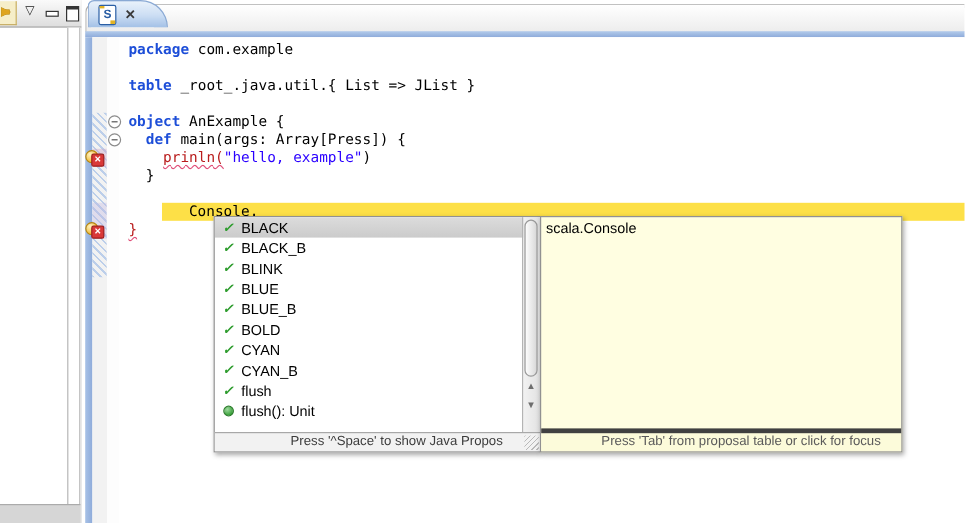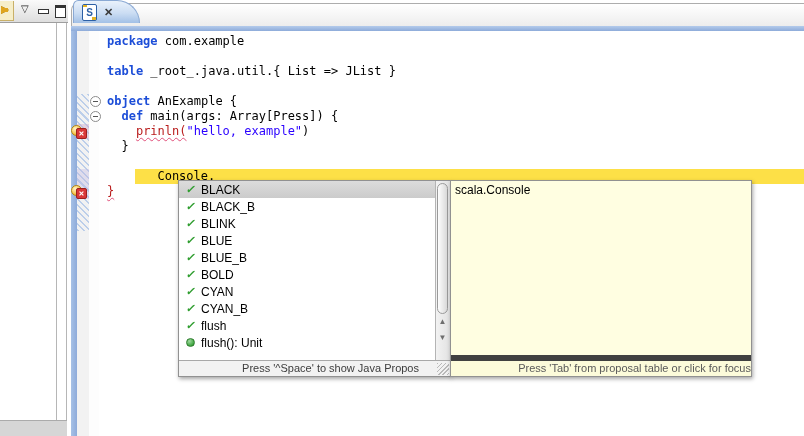--- a/index.html
+++ b/index.html
@@ -84,22 +84,22 @@
   .sb-up{bottom:32px;} .sb-down{bottom:16px;}
   .cmp-status{position:absolute;left:0;right:0;bottom:0;height:15px;background:#F2F2F2;border-top:1px solid #A8A8A8;
         font-size:11px;color:#3C3C3C;text-align:right;line-height:14px;padding-right:31px;white-space:nowrap;overflow:hidden;}
   .grip{position:absolute;right:1px;bottom:1px;width:12px;height:12px;
         background:repeating-linear-gradient(135deg,#B9B9B9 0 1px,rgba(0,0,0,0) 1px 3px);cursor:nwse-resize;}
 
   
   .doc-popup{position:absolute;left:450px;top:180px;width:300px;height:195px;background:#FFFEE1;
              border:1px solid #919191;box-shadow:1px 2px 4px rgba(0,0,0,0.35);}
   .doc-title{position:absolute;left:4px;top:2px;font-size:12px;color:#000;}
-  .doc-footer{position:absolute;left:0;right:0;bottom:0;height:15px;background:#FCFBDA;border-top:6px solid #404040;
-        font-size:11px;color:#5A5A5A;text-align:right;line-height:14px;padding-right:0;white-space:nowrap;}
+  .doc-footer{position:absolute;left:0;right:0;bottom:0;height:15px;background:#FCFBDA;border-top:4px solid #404040;
+        font-size:11px;color:#5A5A5A;text-align:right;line-height:14px;padding-right:17px;white-space:nowrap;}
 </style>
 </head>
 <body>
 
 <div id="stage">
 
   <div class="left-panel">
     <div class="lp-toolbar">
       <div class="lp-gold-btn">
         <span class="gold-arrow"></span>

